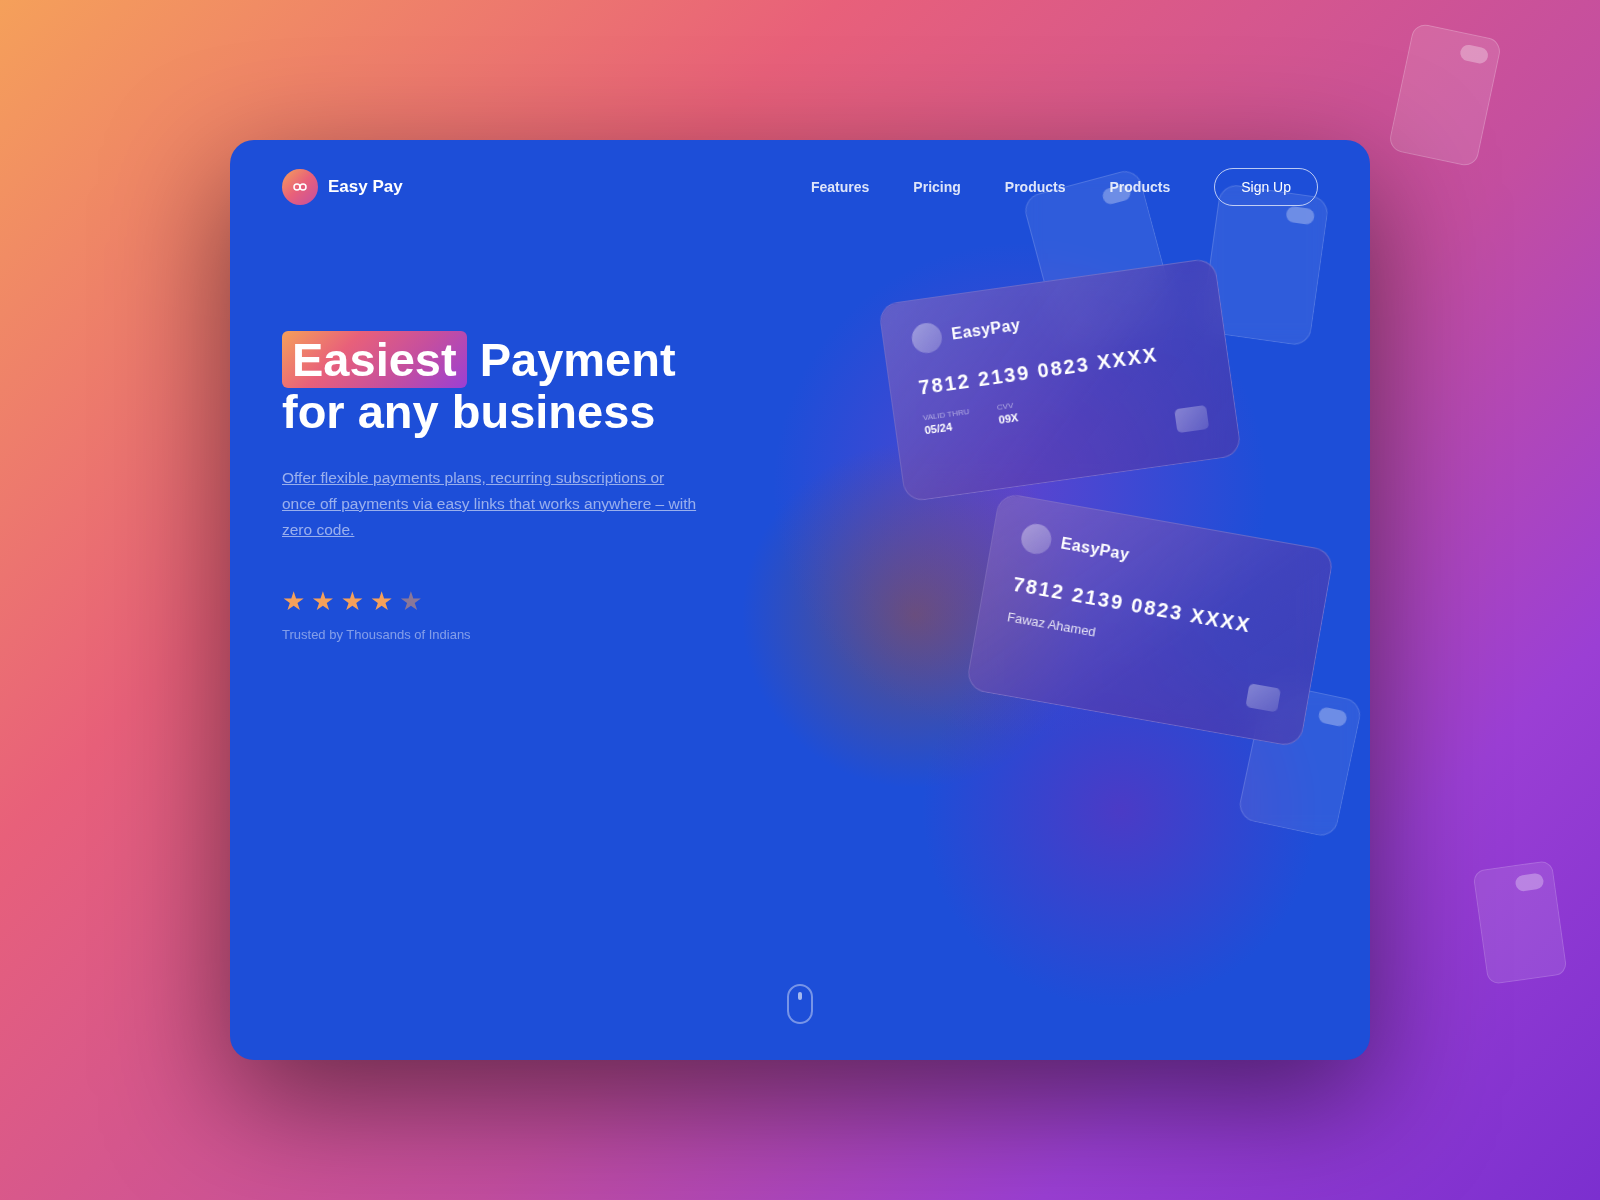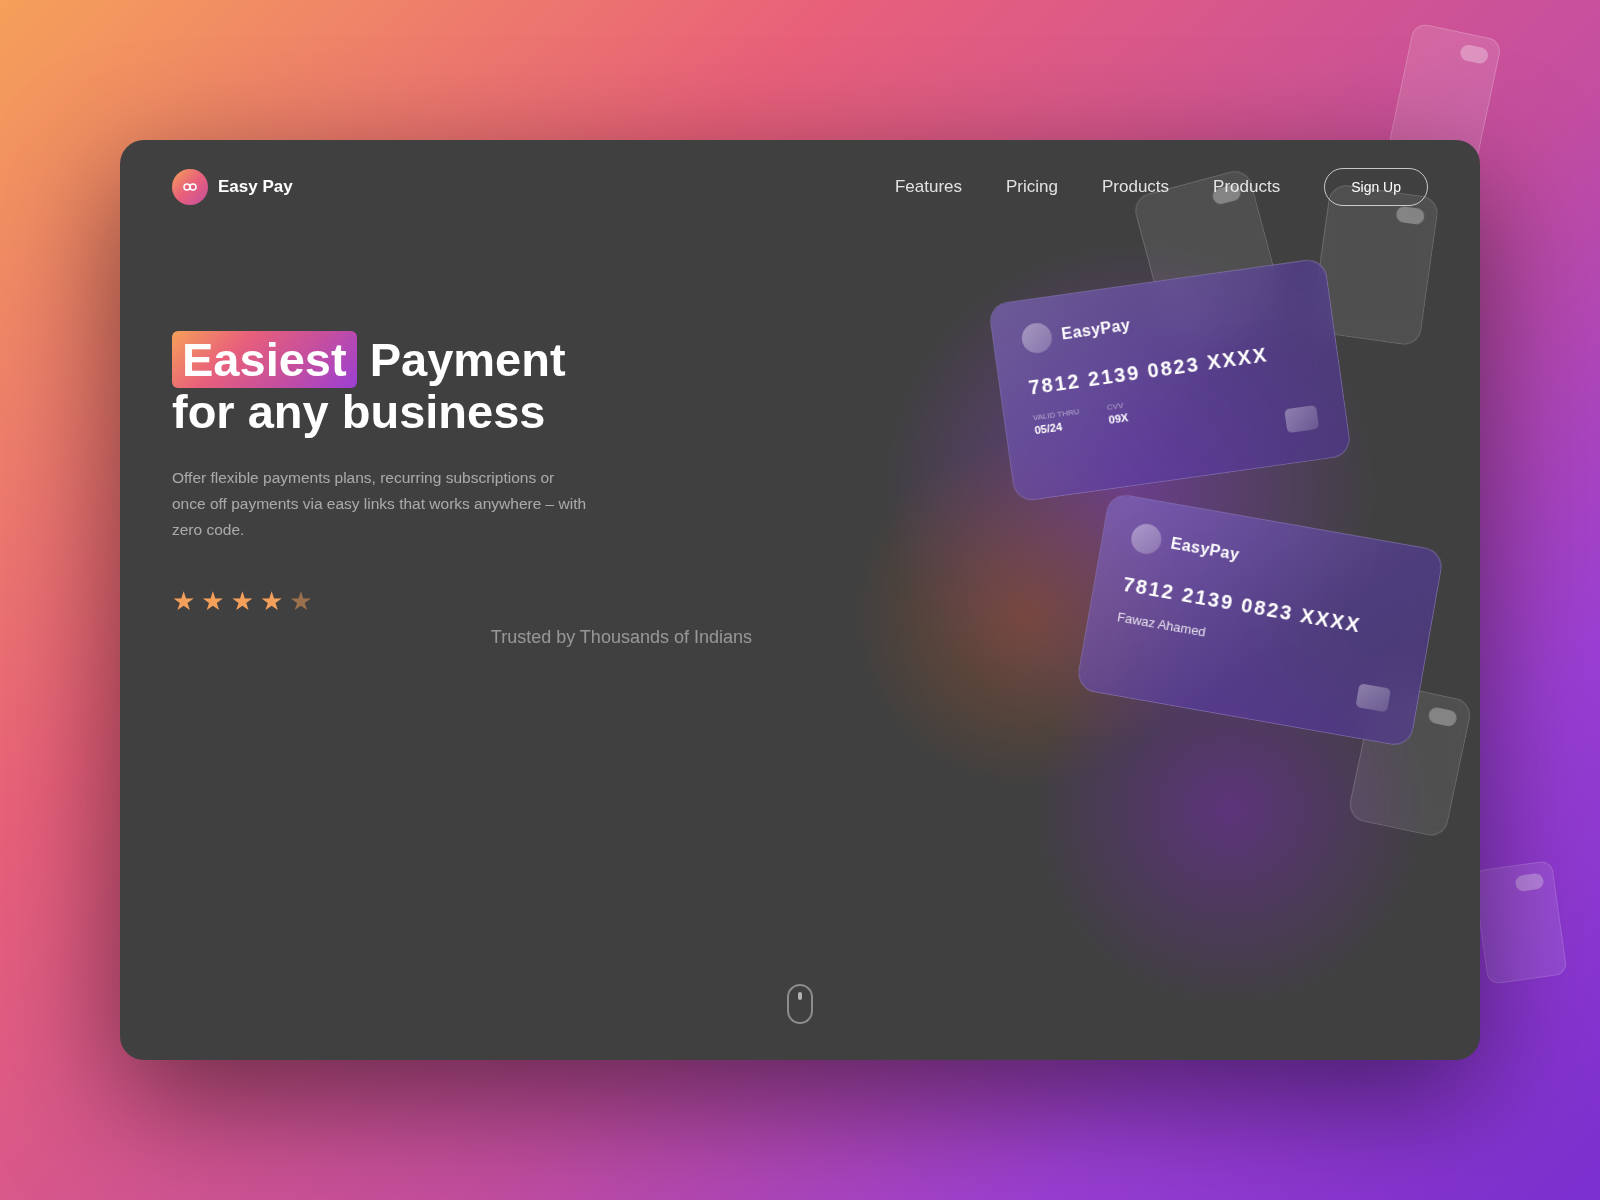--- a/index.html
+++ b/index.html
@@ -9,23 +9,23 @@
       height: 1200px;
       background: linear-gradient(135deg, #f5a05a 0%, #e8607a 30%, #c44ea0 60%, #9b3fd4 80%, #7b2fcf 100%);
       display: flex;
       align-items: center;
       justify-content: center;
       font-family: -apple-system, BlinkMacSystemFont, 'Segoe UI', sans-serif;
       overflow: hidden;
     }
 
     .browser-window {
-      width: 1360px;
+      width: 1140px;
       height: 920px;
-      background: #404040;
+      background: #1d4ed8;
       border-radius: 24px;
       overflow: hidden;
       position: relative;
       box-shadow: 0 40px 120px rgba(0,0,0,0.5);
     }
 
     
     .glow-purple {
       position: absolute;
       width: 500px;
@@ -96,22 +96,22 @@
     }
 
     .nav-links {
       display: flex;
       align-items: center;
       gap: 44px;
     }
 
     .nav-link {
       color: rgba(255,255,255,0.85);
-      font-size: 17px;
-      font-weight: 400;
+      font-size: 14px;
+      font-weight: 700;
       cursor: pointer;
       text-decoration: none;
     }
 
     .signup-btn {
       background: transparent;
       border: 1.5px solid rgba(255,255,255,0.7);
       color: white;
       padding: 10px 26px;
       border-radius: 50px;
@@ -149,20 +149,21 @@
       border-radius: 6px;
       display: inline;
     }
 
     .subtext {
       font-size: 15.5px;
       color: rgba(255,255,255,0.55);
       line-height: 1.65;
       max-width: 420px;
       margin-bottom: 44px;
+      text-decoration: underline;
     }
 
     .cta-row {
       display: flex;
       align-items: center;
       gap: 28px;
       margin-bottom: 60px;
     }
 
     .ios-btn {
@@ -217,23 +218,22 @@
       color: #f5a05a;
     }
 
     .star-half {
       font-size: 26px;
       color: #f5a05a;
       opacity: 0.5;
     }
 
     .trusted-text {
-      font-size: 18px;
+      font-size: 13px;
       color: rgba(255,255,255,0.45);
-      text-align: right;
     }
 
     
     .cards-area {
       position: absolute;
       right: 0;
       top: 60px;
       width: 680px;
       height: 780px;
     }

